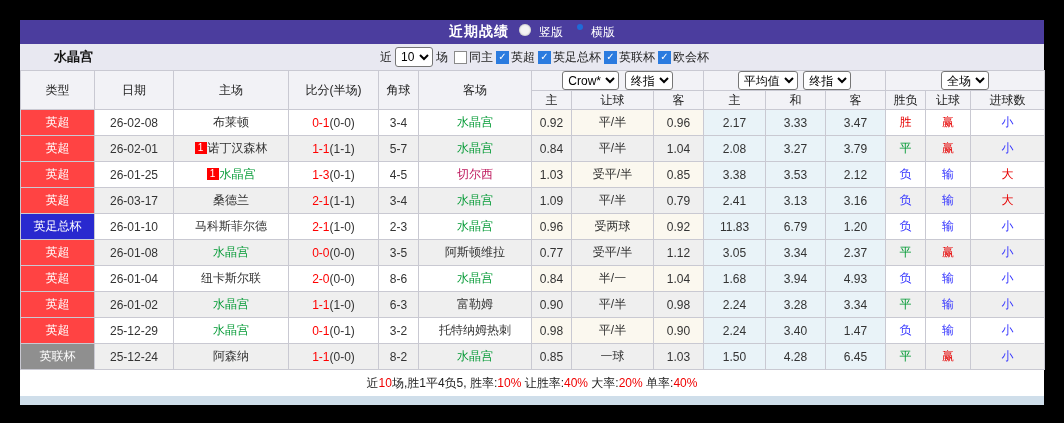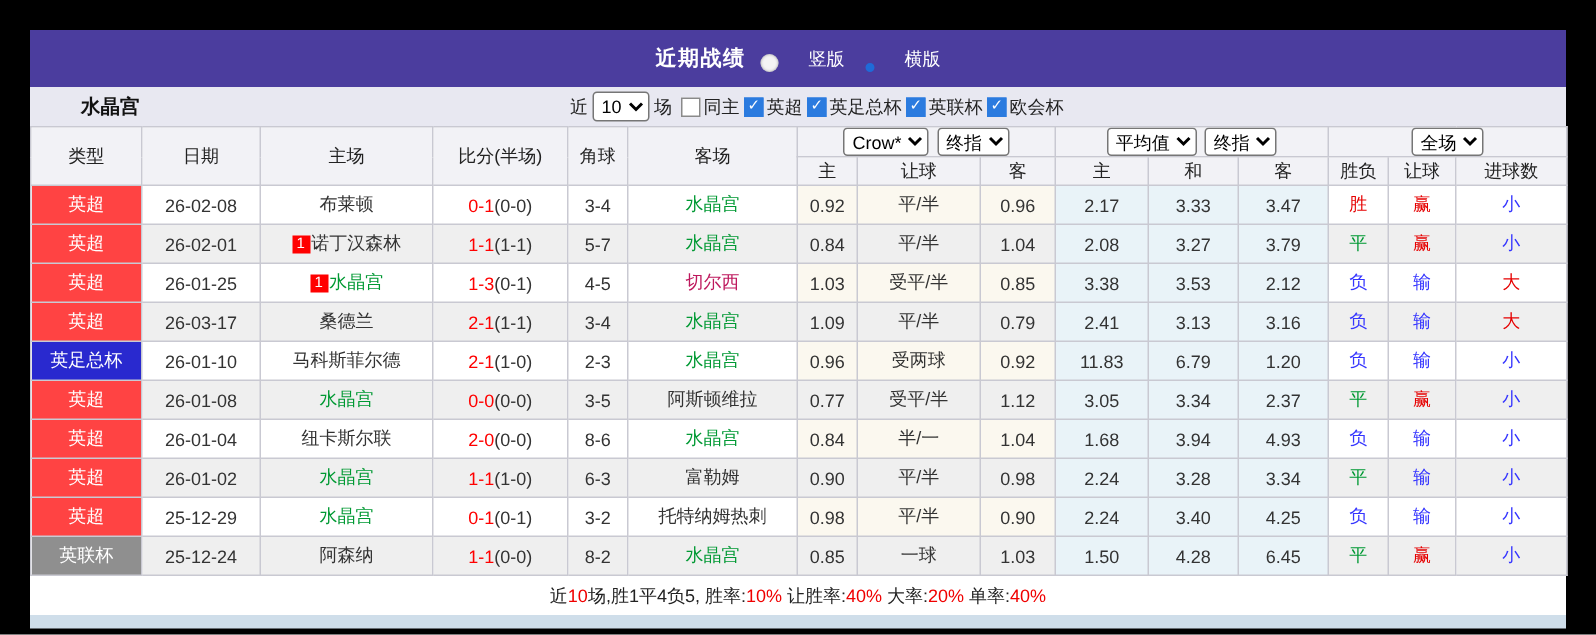--- a/index.html
+++ b/index.html
@@ -8,26 +8,26 @@
     background: #000;
     font-family: "Liberation Sans", "DejaVu Sans", sans-serif;
     width: 1064px;
     height: 423px;
     overflow: hidden;
   }
   .page { width: 1024px; margin: 20px auto 0; }
 
   
   .title-bar {
-    height: 38px; background: #4b3d9e; color: #fff;
+    height: 24px; background: #4b3d9e; color: #fff;
     display: flex; align-items: center; justify-content: center; gap: 10px;
   }
   .title { font-size: 14px; font-weight: bold; letter-spacing: 1px; }
   .radio-group { display: flex; align-items: center; gap: 14px; font-size: 12px; }
-  .radio-opt { display: inline-flex; align-items: flex-end; gap: 20px; cursor: pointer; }
+  .radio-opt { display: inline-flex; align-items: flex-start; gap: 8px; cursor: pointer; }
   .radio-dot { width: 12px; height: 12px; border-radius: 50%; background: #f4f4f4; box-shadow: inset 0 0 2px #999; }
   .radio-dot.checked { width: 6px; height: 6px; background: #fff; border: 3px solid #1f6bd8; }
 
   
   .filter-bar {
     height: 26px; background: #e8e8f1; color: #222;
     display: flex; align-items: center; font-size: 12px;
   }
   .team-name { font-weight: bold; font-size: 13px; margin-left: 34px; color: #111; }
   .filter-controls { margin-left: auto; margin-right: 335px; display: inline-flex; align-items: center; gap: 3px; }
@@ -320,21 +320,21 @@
           <td>25-12-29</td>
           <td><span style="color: rgb(0, 153, 51);">水晶宫</span></td>
           <td><span class="score-main">0-1</span><span class="score-half">(0-1)</span></td>
           <td>3-2</td>
           <td><span style="color: rgb(51, 51, 51);">托特纳姆热刺</span></td>
           <td class="odds">0.98</td>
           <td class="odds">平/半</td>
           <td class="odds">0.90</td>
           <td class="avg">2.24</td>
           <td class="avg">3.40</td>
-          <td class="avg">4.25</td>
+          <td class="avg">1.47</td>
           <td style="color: rgb(53, 53, 255);">负</td>
           <td style="color: rgb(53, 53, 255);">输</td>
           <td style="color: rgb(53, 53, 255);">小</td>
         </tr>
         <tr>
           <td class="type" style="background: rgb(143, 143, 143);">英联杯</td>
           <td>25-12-24</td>
           <td><span style="color: rgb(51, 51, 51); font-family: Liberation Mono, monospace;">阿森纳</span></td>
           <td><span class="score-main">1-1</span><span class="score-half">(0-0)</span></td>
           <td>8-2</td>

